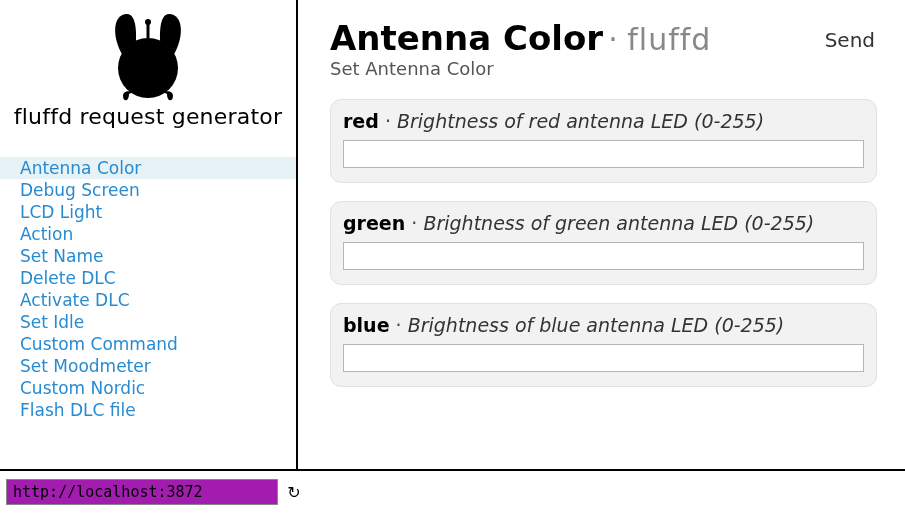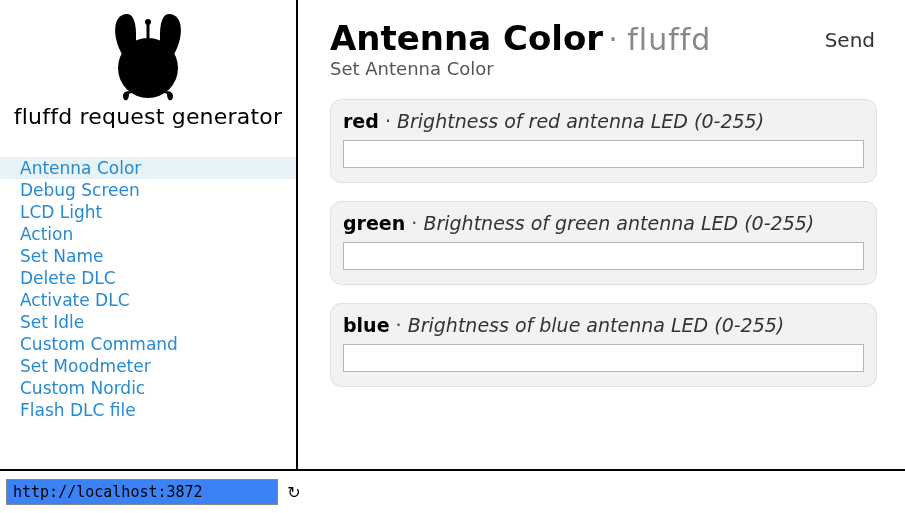--- a/index.html
+++ b/index.html
@@ -8,21 +8,21 @@
   .top { flex: 1 1 auto; display: flex; min-height: 0; }
   .sidebar { width: 298px; flex: none; border-right: 2px solid #000; display: flex; flex-direction: column; }
   .logo-area { text-align: center; padding-top: 6px; padding-bottom: 6px; }
   .logo-area svg { width: 110px; height: 100px; display: block; margin: 0 auto; }
   .app-title { font-size: 22px; font-weight: 400; letter-spacing: 0.2px; margin-top: -2px; }
   .nav { margin-top: 22px; }
   .nav-item { display: block; font-size: 17px; color: #268bd2; padding: 0 0 0 20px; line-height: 22px; cursor: pointer; text-align: left; }
   .nav-item.selected { background: #e6f2f5; color: #268bd2; }
   .bottombar { height: 44px; border-top: 2px solid #000; display: flex; align-items: center; padding: 4px 6px; gap: 6px; }
   .bottombar-left { width: 298px; display: flex; align-items: center; gap: 6px; }
-  .url-input { width: 272px; height: 26px; font-family: monospace, "DejaVu Sans Mono"; font-size: 15px; padding: 2px 6px; border: 1px solid #888; background: #3b82f6; }
+  .url-input { width: 272px; height: 26px; font-family: monospace, "DejaVu Sans Mono"; font-size: 15px; padding: 2px 6px; border: 1px solid #888; background: #a21caf; }
   .reload { width: 20px; height: 20px; display: inline-flex; align-items: center; justify-content: center; font-size: 16px; cursor: pointer; }
   .main { flex: 1 1 auto; padding: 18px 28px 8px 32px; min-width: 0; }
   .hdr { display: flex; align-items: flex-start; justify-content: space-between; }
   .hdr-left { }
   .page-title { font-size: 34px; font-weight: 700; display: inline; }
   .dot { color: #888; font-size: 30px; font-weight: 400; }
   .page-sub { font-size: 30px; font-weight: 400; color: #888; letter-spacing: 1px; }
   .page-desc { color: #555; font-size: 18px; margin-top: 0px; }
   .send { font-size: 20px; color: #333; cursor: pointer; padding-top: 10px; padding-right: 2px; }
   .params { margin-top: 20px; }

